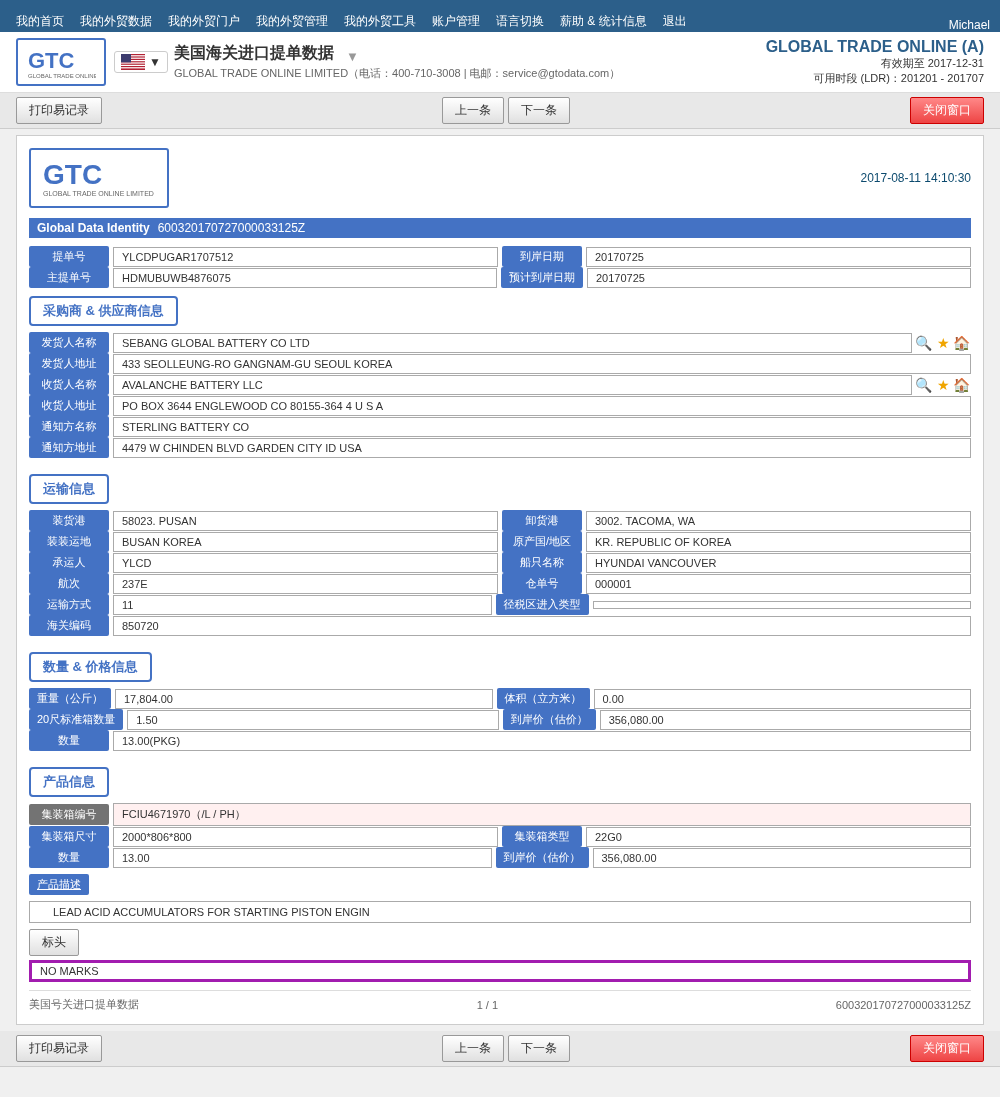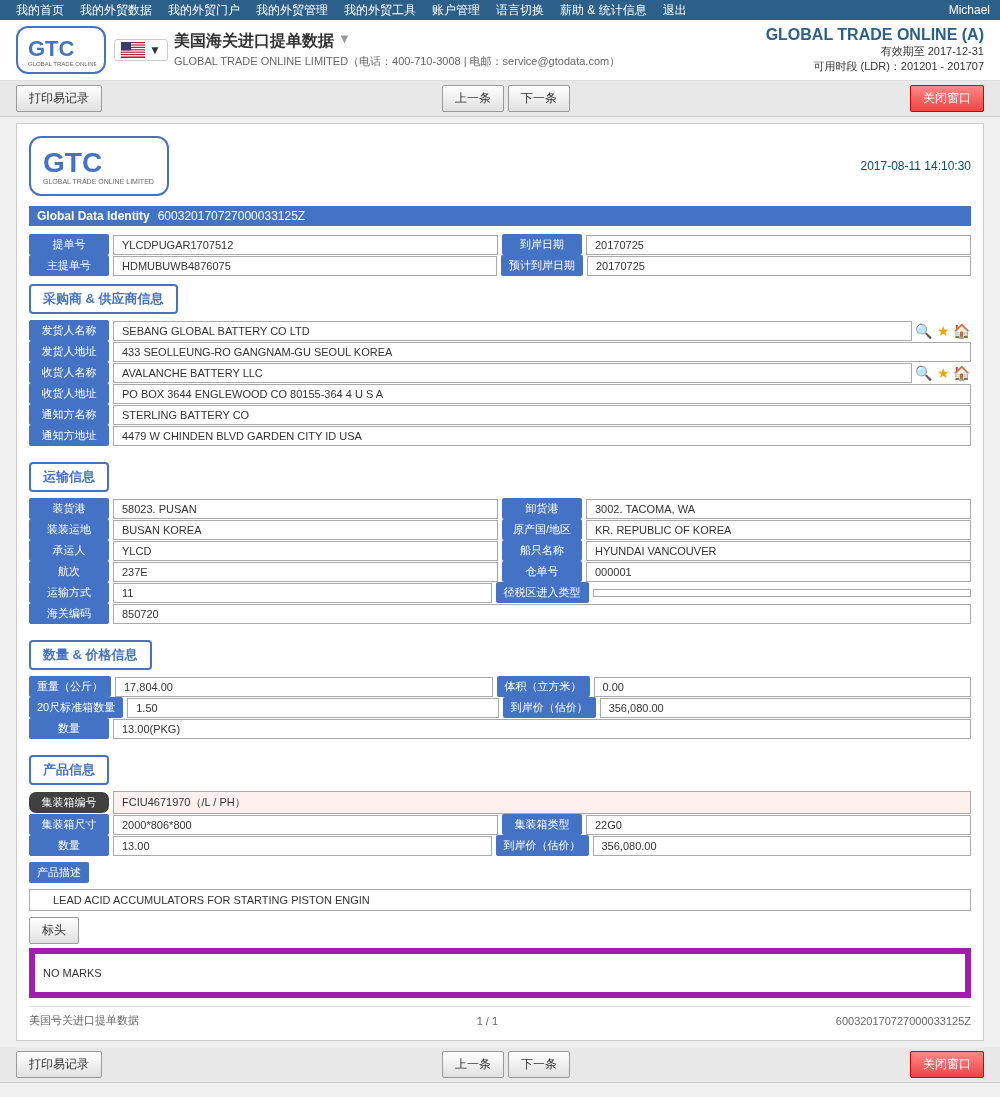--- a/index.html
+++ b/index.html
@@ -1,27 +1,27 @@
 <!DOCTYPE html>
 <html><head>
   <meta charset="utf-8">
   <style>
     * { margin: 0; padding: 0; box-sizing: border-box; }
     body { font-family: Arial, "Microsoft YaHei", sans-serif; font-size: 12px; background: #f0f0f0; color: #333; width: 1000px; }
 
     
-    .top-nav { background: #2c5f8a; color: #fff; display: flex; align-items: center; justify-content: space-between; padding: 0 10px; height: 20px; }
+    .top-nav { background: #2c5f8a; color: #fff; display: flex; align-items: flex-end; justify-content: space-between; padding: 0 10px; height: 32px; }
     .top-nav-links { display: flex; gap: 4px; }
     .top-nav-links a { color: #fff; text-decoration: none; font-size: 12px; padding: 2px 6px; }
     .top-nav-user { color: #fff; font-size: 12px; }
 
     
     .header { background: #fff; display: flex; align-items: center; justify-content: space-between; padding: 6px 16px; border-bottom: 1px solid #ddd; }
     .header-logo { display: flex; align-items: center; gap: 8px; }
-    .header-title { font-size: 16px; font-weight: bold; color: #333; display: flex; align-items: flex-start; gap: 4px; }
+    .header-title { font-size: 16px; font-weight: bold; color: #333; display: flex; align-items: flex-end; gap: 12px; }
     .header-sub { font-size: 11px; color: #666; margin-top: 2px; }
     .header-right { text-align: right; font-size: 11px; color: #333; }
     .header-right .brand { color: #2c5f8a; font-weight: bold; font-size: 16px; }
 
     
     .flag-selector { display: flex; align-items: center; gap: 4px; font-size: 12px; cursor: pointer; border: 1px solid #ccc; padding: 2px 6px; background: #fff; border-radius: 3px; }
 
     
     .toolbar { background: #e8e8e8; display: flex; align-items: center; justify-content: space-between; padding: 4px 16px; border-bottom: 1px solid #ccc; }
     .toolbar-left { display: flex; gap: 4px; }
@@ -51,24 +51,24 @@
 
     
     .section-box { margin-bottom: 8px; }
 
     
     .icon-btn { cursor: pointer; font-size: 14px; color: #666; }
     .star-icon { color: #f0a500; }
     .home-icon { color: #4472c4; }
 
     
-    .gtc-logo-container { border: 2px solid #4472c4; border-radius: 12px; padding: 4px 8px; display: flex; align-items: center; justify-content: center; }
-
-    
-    .product-tag { background: #4472c4; color: #fff; padding: 3px 8px; font-size: 11px; border-radius: 2px; display: inline-block; margin-bottom: 4px; }
+    .gtc-logo-container { border: 2px solid #4472c4; border-radius: 3px; padding: 4px 8px; display: flex; align-items: center; justify-content: center; }
+
+    
+    .product-tag { background: #4472c4; color: #fff; padding: 3px 8px; font-size: 11px; border-radius: 2px; display: inline-block; margin-bottom: 4px; text-decoration: underline; }
   </style>
 </head>
 <body>
 
 <div class="top-nav">
   <div class="top-nav-links">
     <a>我的首页</a>
     <a>我的外贸数据</a>
     <a>我的外贸门户</a>
     <a>我的外贸管理</a>
@@ -277,21 +277,21 @@
     <div class="field-row">
       <span class="field-label">数量</span>
       <span class="field-value">13.00(PKG)</span>
     </div>
   </div>
 
   <div class="section-box">
     <div class="section-header">产品信息</div>
 
     <div class="field-row">
-      <span class="field-label" style="background:#404040;border-radius:7px;">集装箱编号</span>
+      <span class="field-label" style="background:#737373;">集装箱编号</span>
       <span class="field-value" style="flex:2;background:#fff0f0;">FCIU4671970（/L / PH）</span>
     </div>
 
     <div class="field-row">
       <span class="field-label">集装箱尺寸</span>
       <span class="field-value">2000*806*800</span>
       <span class="field-label">集装箱类型</span>
       <span class="field-value">22G0</span>
     </div>
 
@@ -304,21 +304,21 @@
 
     
     <div style="margin-top:6px;">
       <span class="product-tag">产品描述</span>
       <div style="border:1px solid #aaa;padding:4px 23px;margin-top:2px;font-size:11px;">LEAD ACID ACCUMULATORS FOR STARTING PISTON ENGIN</div>
     </div>
 
     
     <div style="margin-top:6px;">
       <button class="btn" style="margin-bottom:4px;">标头</button>
-      <div style="border:6px solid #a21caf;padding:13px 8px;font-size:11px;">NO MARKS</div>
+      <div style="border:3px solid #a21caf;padding:2px 8px;font-size:11px;">NO MARKS</div>
     </div>
   </div>
 
   <div style="display:flex;justify-content:space-between;align-items:center;margin-top:8px;padding-top:6px;border-top:1px solid #ddd;font-size:11px;color:#666;">
     <span>美国号关进口提单数据</span>
     <span>1 / 1</span>
     <span>600320170727000033125Z</span>
   </div>
 
 </div>

